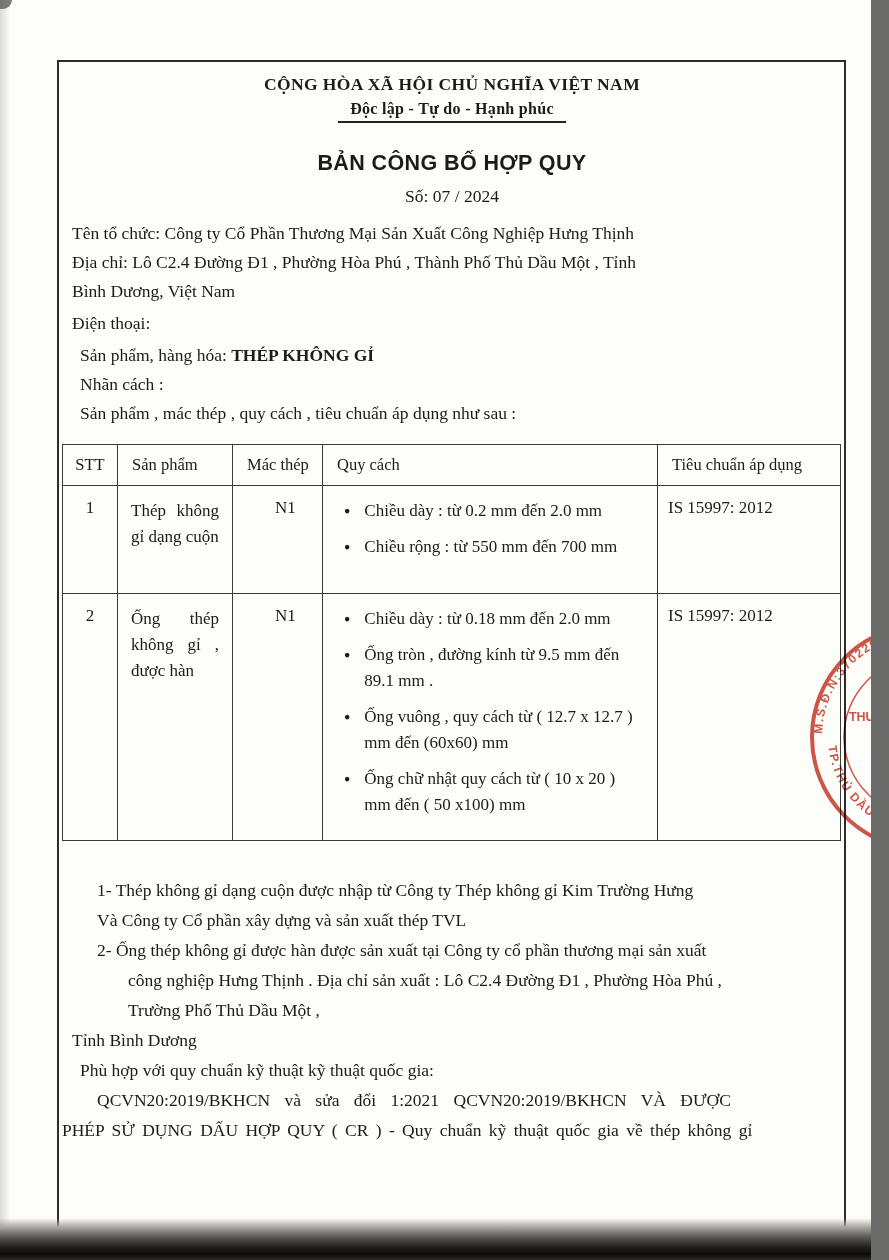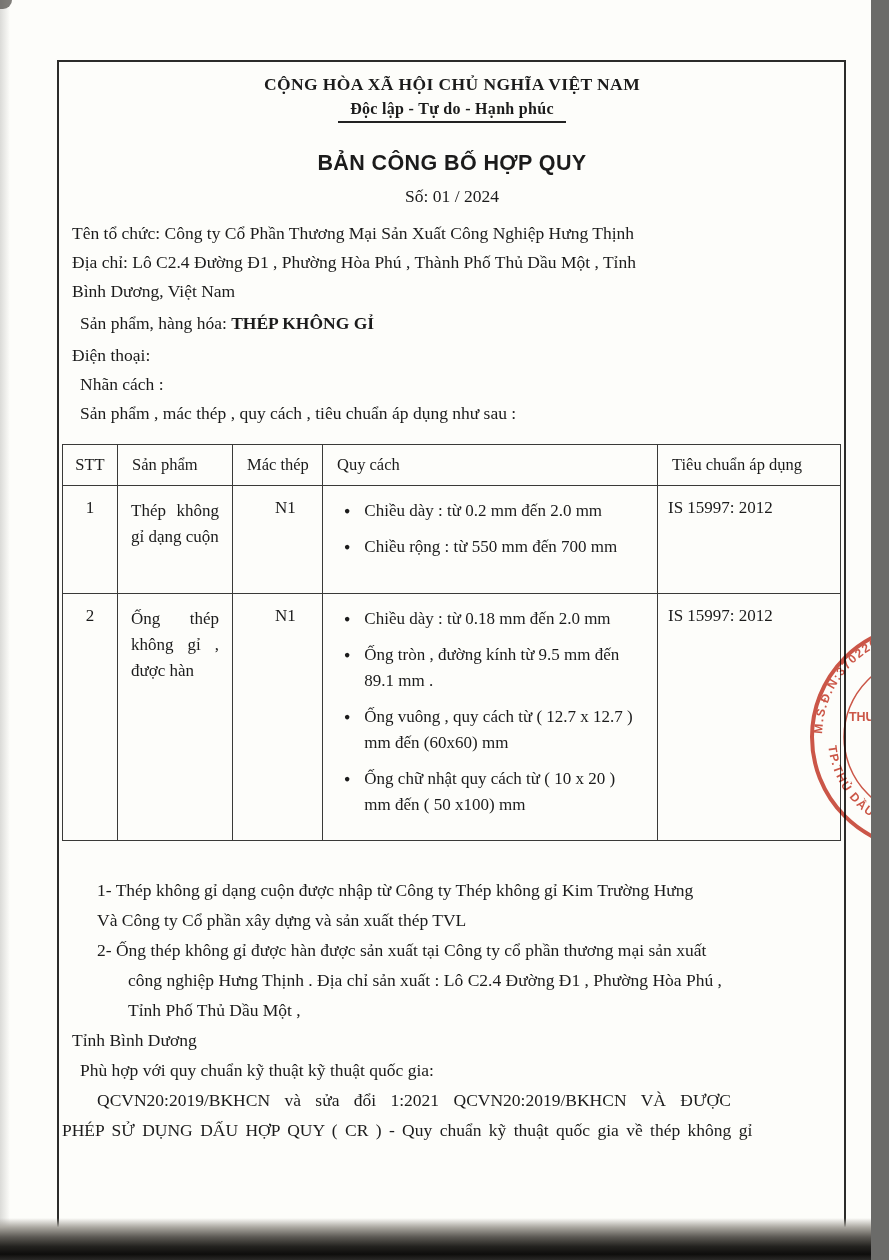--- a/index.html
+++ b/index.html
@@ -102,27 +102,27 @@
   <div class="content">
 
     <div class="center">
       <div class="nat-header">CỘNG HÒA XÃ HỘI CHỦ NGHĨA VIỆT NAM</div>
       <div class="nat-motto-wrap">
         <span class="nat-motto">Độc lập - Tự do - Hạnh phúc</span>
       </div>
     </div>
 
     <div class="doc-title">BẢN CÔNG BỐ HỢP QUY</div>
-    <div class="doc-number">Số: 01 / 2024</div>
+    <div class="doc-number">Số: 07 / 2024</div>
 
     <div class="para para-first">Tên tổ chức: Công ty Cổ Phần Thương Mại Sản Xuất Công Nghiệp Hưng Thịnh</div>
     <div class="para">Địa chỉ: Lô C2.4 Đường Đ1 , Phường Hòa Phú , Thành Phố Thủ Dầu Một , Tỉnh</div>
     <div class="para">Bình Dương, Việt Nam</div>
+    <div class="para gap-sm">Điện thoại:</div>
     <div class="para para-indent gap-sm"><span>Sản phẩm, hàng hóa: </span><span class="bold">THÉP KHÔNG GỈ</span></div>
-    <div class="para gap-sm">Điện thoại:</div>
     <div class="para para-indent">Nhãn cách :</div>
     <div class="para para-indent">Sản phẩm , mác thép , quy cách , tiêu chuẩn áp dụng như sau :</div>
 
     <table class="spec-table">
       <colgroup>
         <col style="width:55px">
           <col style="width:115px">
           <col style="width:90px">
           <col style="width:335px">
           <col style="width:183px">
@@ -170,21 +170,21 @@
         <td class="c-tc">IS 15997: 2012</td>
       </tr>
     </tbody>
       </table>
 
     <div class="notes">
       <div class="note-item">1- Thép không gỉ dạng cuộn được nhập từ Công ty Thép không gỉ Kim Trường Hưng</div>
       <div class="note-item">Và Công ty Cổ phần xây dựng và sản xuất thép TVL</div>
       <div class="note-item">2- Ống thép không gỉ được hàn được sản xuất tại Công ty cổ phần thương mại sản xuất</div>
       <div class="note-cont">công nghiệp Hưng Thịnh . Địa chỉ sản xuất : Lô C2.4 Đường Đ1 , Phường Hòa Phú ,</div>
-      <div class="note-cont">Tỉnh Phố Thủ Dầu Một ,</div>
+      <div class="note-cont">Trường Phố Thủ Dầu Một ,</div>
       <div class="province-line">Tỉnh Bình Dương</div>
       <div class="conform-line">Phù hợp với quy chuẩn kỹ thuật kỹ thuật quốc gia:</div>
       <div class="qcvn qcvn-1">QCVN20:2019/BKHCN và sửa đổi 1:2021 QCVN20:2019/BKHCN VÀ ĐƯỢC</div>
       <div class="qcvn qcvn-2">PHÉP SỬ DỤNG DẤU HỢP QUY ( CR ) - Quy chuẩn kỹ thuật quốc gia về thép không gỉ</div>
     </div>
 
   </div>
 
   <svg class="stamp" width="240" height="240" viewBox="0 0 240 240">
     <defs>

